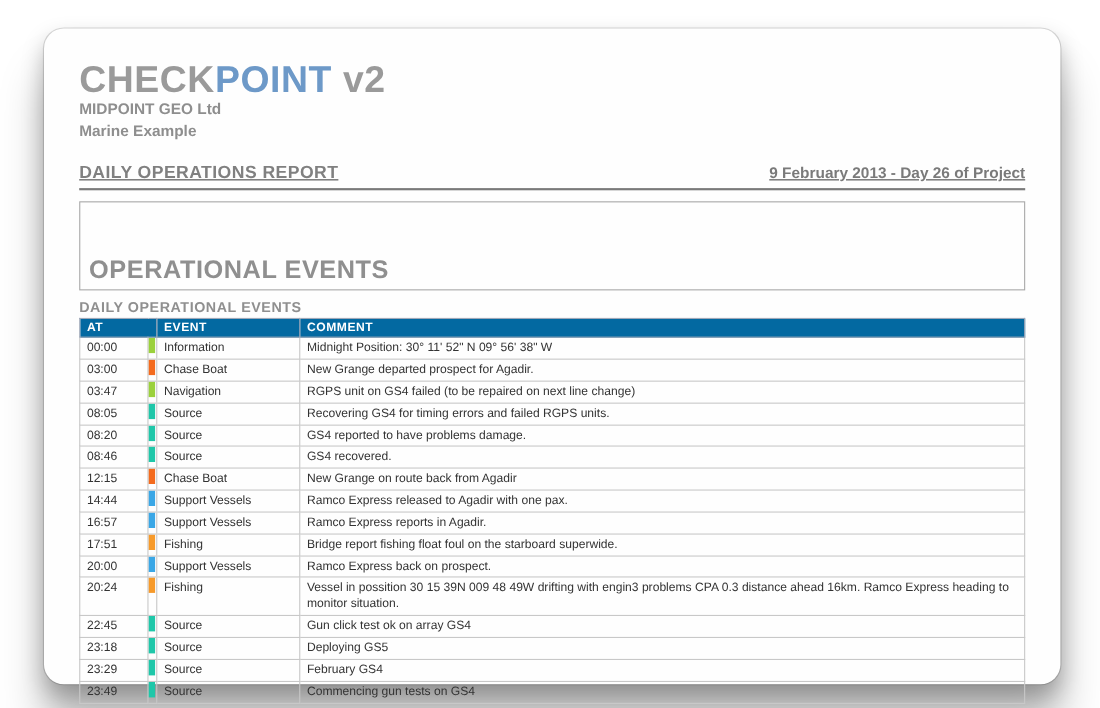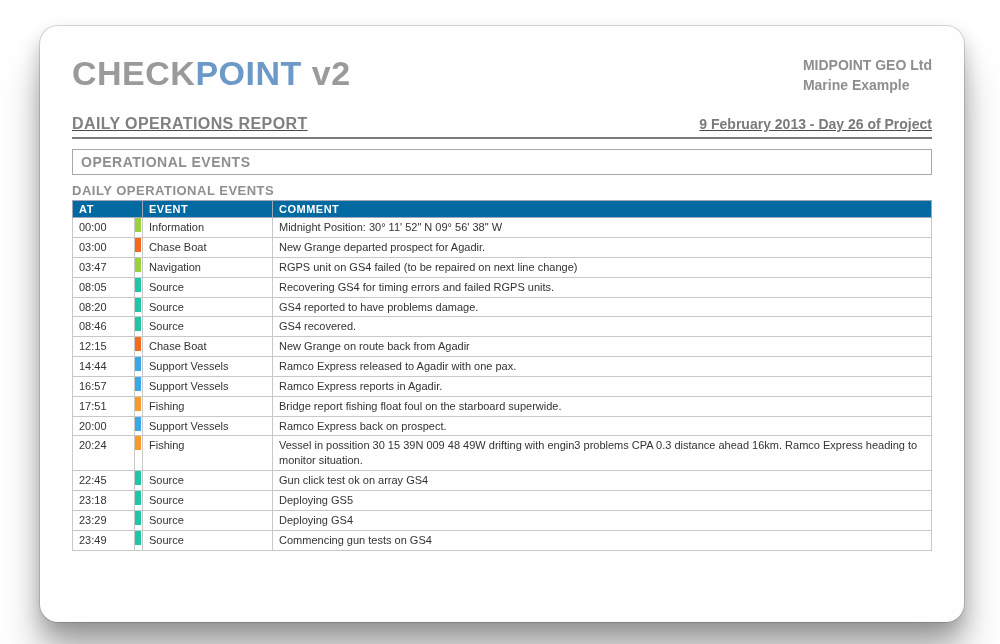--- a/index.html
+++ b/index.html
@@ -35,20 +35,21 @@
     width: 924px;
     height: 596px;
     border-radius: 18px;
     padding: 30px 32px 0 32px;
     color: #4a4a4a;
   }
   .header-row {
     display: flex;
     justify-content: space-between;
     align-items: flex-start;
+    flex-direction: column;
   }
   .logo {
     font-size: 34px;
     font-weight: 700;
     letter-spacing: 0.5px;
     line-height: 1;
   }
   .logo .seg1 { color: #9a9a9a; }
   .logo .seg2 { color: #6d99c8; }
   .logo .seg3 { color: #9a9a9a; font-weight: 700; }
@@ -81,24 +82,25 @@
     border: none;
     border-top: 2px solid #7a7a7a;
     margin: 4px 0 10px 0;
   }
   .section-title-box {
     border: 1px solid #a8a8a8;
     padding: 4px 8px;
     margin-bottom: 4px;
   }
   .section-title {
-    font-size: 14px;
+    font-size: 23px;
     font-weight: 700;
     color: #8f8f8f;
     letter-spacing: 0.5px;
+    margin-top: 44px;
   }
   .subsection-title {
     font-size: 13px;
     font-weight: 700;
     color: #8f8f8f;
     letter-spacing: 0.5px;
     margin: 8px 0 2px 0;
   }
   .events-table {
     width: 100%;
@@ -289,21 +291,21 @@
             </td>
             <td>Source</td>
             <td>Deploying GS5</td>
           </tr>
           <tr>
             <td>23:29</td>
             <td class="col-chip">
               <span class="chip" style="background: rgb(31, 199, 169);"></span>
             </td>
             <td>Source</td>
-            <td>Deploying GS4</td>
+            <td>February GS4</td>
           </tr>
           <tr>
             <td>23:49</td>
             <td class="col-chip">
               <span class="chip" style="background: rgb(31, 199, 169);"></span>
             </td>
             <td>Source</td>
             <td>Commencing gun tests on GS4</td>
           </tr>
         </tbody>

